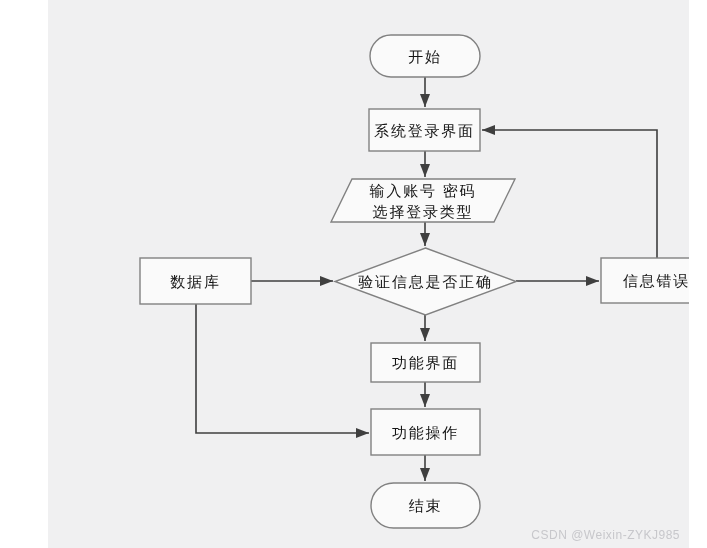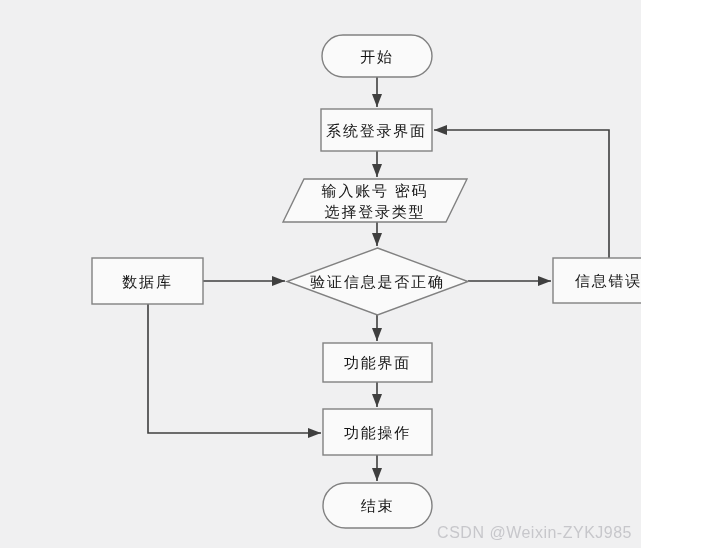--- a/index.html
+++ b/index.html
@@ -2,26 +2,27 @@
 <html><head>
 <meta charset="utf-8">
 <style>
   html,body{margin:0;padding:0;}
   body{font-family:"Liberation Sans","DejaVu Sans",sans-serif;}
   .stage{
     position:relative;
     width:641px;height:548px;
     background:#f0f0f1;
     overflow:hidden;
+    margin-left:48px;
   }
   .stage svg{position:absolute;left:0;top:0;}
   .watermark{
     position:absolute;
     right:9px;bottom:6px;
-    font-size:16px;
+    font-size:12px;
     letter-spacing:0.5px;
     color:#c7c7cb;
     user-select:none;
   }
   svg text{font-family:"Liberation Sans","DejaVu Sans",sans-serif;}
 </style>
 </head>
 <body>
 
 <div class="stage" style="background: rgb(240, 240, 241);">

